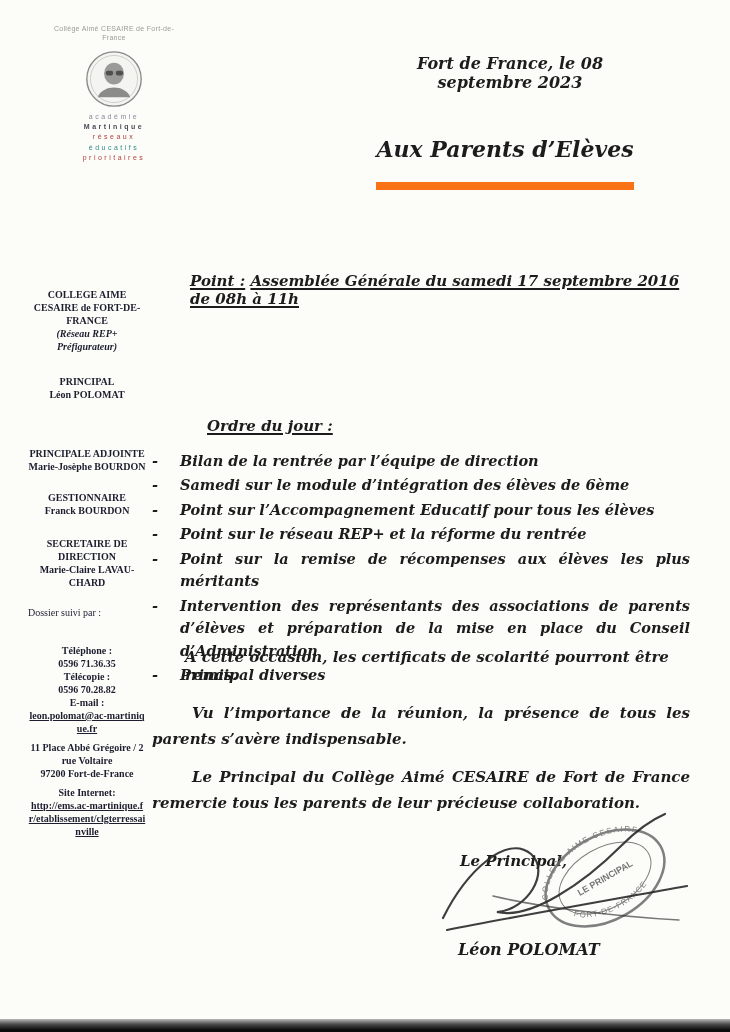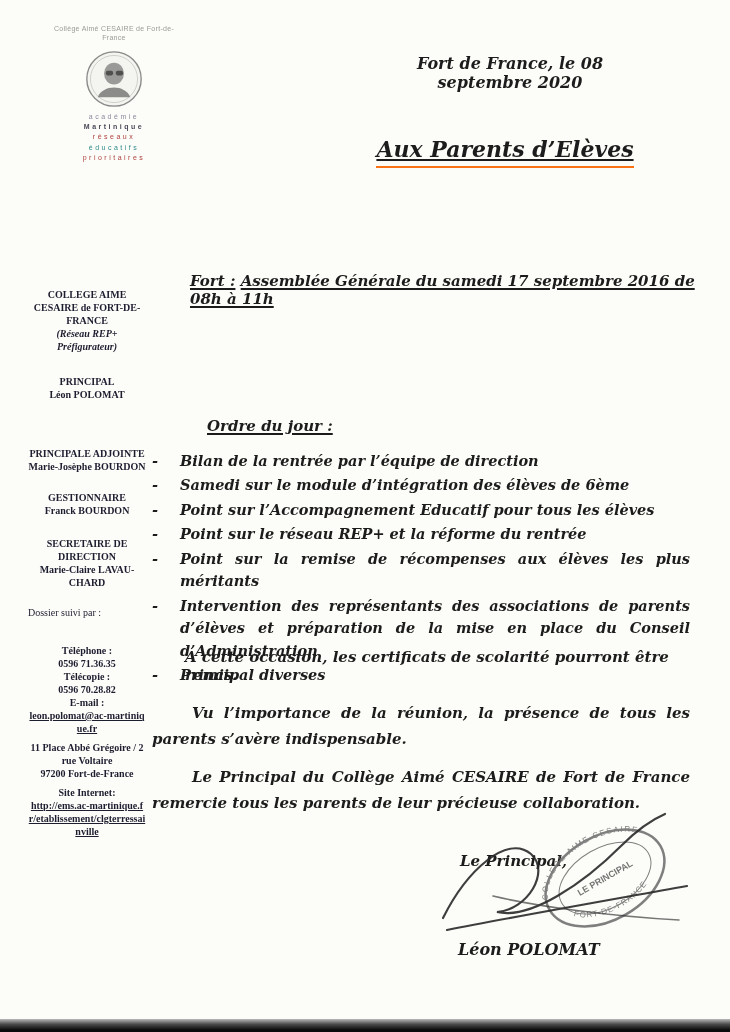--- a/index.html
+++ b/index.html
@@ -17,21 +17,21 @@
   .l-reseaux{color:#b0413e;}
   .l-educatifs{color:#2e8b8b;}
   .l-prioritaires{color:#b0413e;}
 
   
   .script{font-style:italic;font-weight:bold;}
   .date-line{position:absolute;top:54px;left:370px;width:280px;text-align:center;
              font-size:16px;font-style:italic;font-weight:bold;}
   .doc-title{position:absolute;top:136px;left:355px;width:300px;text-align:center;
              font-size:22px;font-style:italic;font-weight:bold;}
-  .doc-title .tspan{display:inline-block;border-bottom:2px solid #f97316;padding-bottom:4px;text-decoration:underline;}
+  .doc-title .tspan{display:inline-block;border-bottom:8px solid #f97316;padding-bottom:20px;}
 
   
   .sidebar{position:absolute;top:288px;left:28px;width:118px;text-align:center;
            font-family:"Liberation Serif",serif;font-weight:bold;font-size:10px;
            line-height:1.3;color:#1d1d30;}
   .sb-network{font-style:italic;}
   .sb-left{text-align:left;font-weight:normal;}
   .sb-link{color:#1d1d30;text-decoration:underline;word-break:break-all;cursor:pointer;}
   .mb22{margin-bottom:22px;} .mb46{margin-bottom:46px;} .mb18{margin-bottom:18px;}
   .mb20{margin-bottom:20px;} .mb17{margin-bottom:17px;} .mb25{margin-bottom:25px;}
@@ -79,21 +79,21 @@
     </div>
     <div class="logo-lines">
       <div class="l-academie">académie</div>
       <div class="l-region">Martinique</div>
       <div class="l-reseaux">réseaux</div>
       <div class="l-educatifs">éducatifs</div>
       <div class="l-prioritaires">prioritaires</div>
     </div>
   </div>
 
-  <div class="date-line">Fort de France, le 08 septembre 2020</div>
+  <div class="date-line">Fort de France, le 08 septembre 2023</div>
   <div class="doc-title">
     <span class="tspan">Aux Parents d’Elèves</span>
   </div>
 
   <div class="sidebar">
     <div class="mb22">
       <div>COLLEGE AIME CESAIRE de FORT-DE-FRANCE</div>
       <div class="sb-network">(Réseau REP+ Préfigurateur)</div>
     </div>
     <div class="mb46">
@@ -125,21 +125,21 @@
       <div>11 Place Abbé Grégoire / 2 rue Voltaire</div>
       <div>97200 Fort-de-France</div>
     </div>
     <div>
       <div>Site Internet:</div>
       <a class="sb-link">http://ems.ac-martinique.fr/etablissement/clgterressainville</a>
     </div>
   </div>
 
   <div class="objet script">
-    <span class="u">Fort :</span>
+    <span class="u">Point :</span>
     <span class="u">Assemblée Générale du samedi 17 septembre 2016 de 08h à 11h</span>
   </div>
 
 
   <div class="ordre script">
     <span class="u">Ordre du jour :</span>
   </div>
 
   <div class="agenda script">
     <div class="agenda-row">

